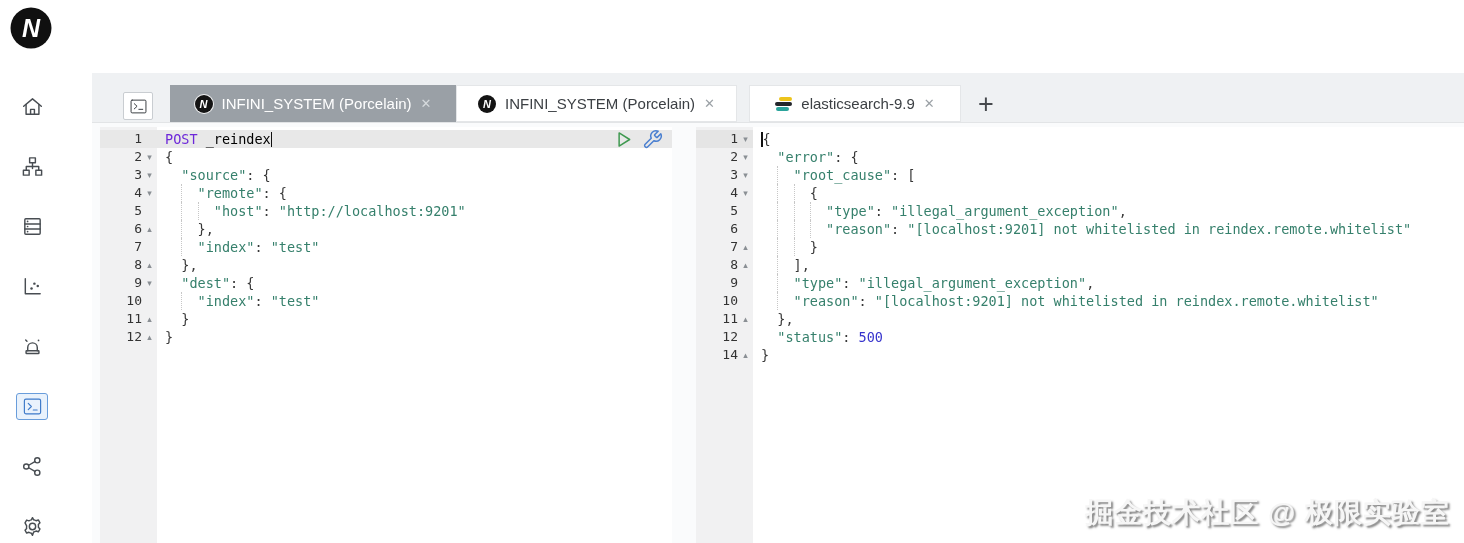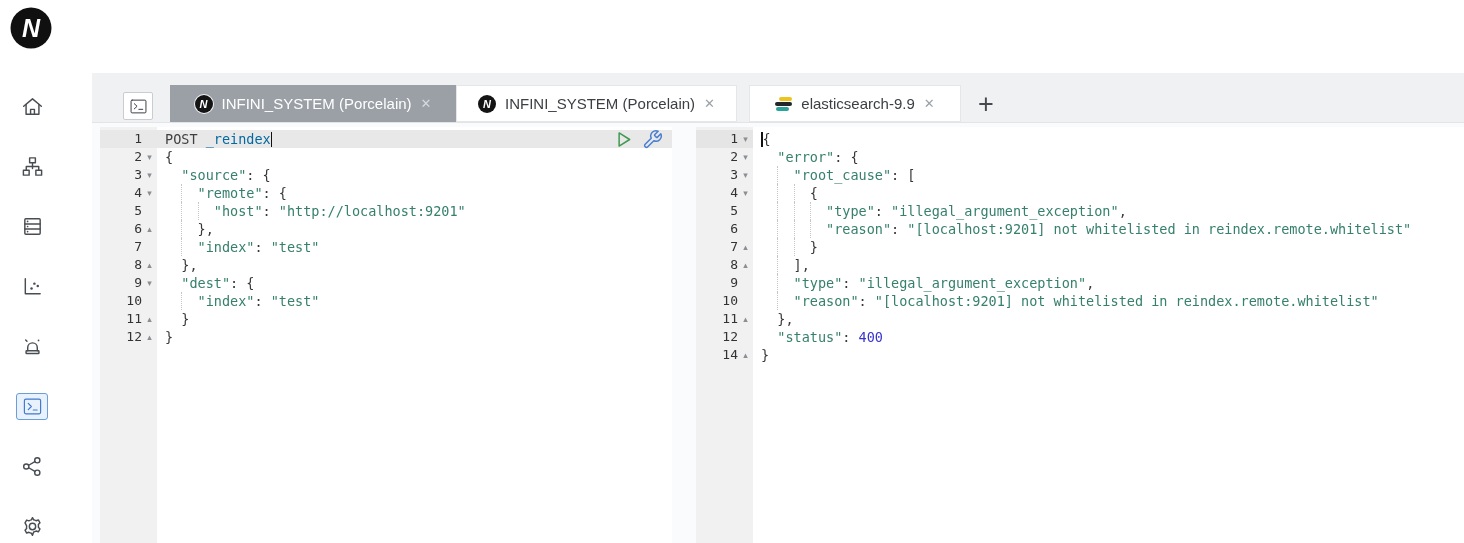--- a/index.html
+++ b/index.html
@@ -51,22 +51,22 @@
   .row{display:flex;height:18px;line-height:18px;white-space:pre;}
   .row .g{width:57px;flex:none;display:flex;}
   .ln{width:42px;text-align:right;color:#333;flex:none;font-size:13px;}
   .fold{width:15px;text-align:center;font-size:9px;color:#8a8f94;font-family:"DejaVu Sans",sans-serif;cursor:pointer;}
   .c{padding-left:8px;flex:1;}
   .row.active{background:#e8e8e8;}
   .row.g-active .g{background:#e5e5e5;}
   .ind{display:inline-block;width:2ch;height:18px;box-sizing:border-box;vertical-align:top;}
   .ind.guide{border-left:1px dotted #c7c7c7;}
   .caret{display:inline-block;width:1.5px;height:15px;background:#111;vertical-align:middle;margin-bottom:2px;}
-  .tk-method{color:#404040;}
-  .tk-plain{color:#0369a1;}
+  .tk-method{color:#6d28d9;}
+  .tk-plain{color:#000000;}
   .tk-key{color:#36806c;}
   .tk-str{color:#36806c;}
   .tk-num{color:#3734cd;}
   .tk-punc{color:#383838;}
   .run-icons{position:absolute;top:2px;right:9px;display:flex;gap:8px;z-index:3;}
   .run-icons button{background:none;border:none;padding:0;cursor:pointer;width:21px;height:21px;}
   .run-icons svg{width:21px;height:21px;fill:none;stroke-width:1.7;stroke-linecap:round;stroke-linejoin:round;}
 
   
   .watermark{position:absolute;right:14px;bottom:11px;font-size:28px;font-weight:bold;letter-spacing:1px;
@@ -222,20 +222,21 @@
             <div class="row"><div class="g"><span class="ln">2</span><span class="fold">▾</span></div><div class="c"><span class="ind"></span><span class="tk-key">"error"</span><span class="tk-punc">: {</span></div></div>
             <div class="row"><div class="g"><span class="ln">3</span><span class="fold">▾</span></div><div class="c"><span class="ind"></span><span class="ind guide"></span><span class="tk-key">"root_cause"</span><span class="tk-punc">: [</span></div></div>
             <div class="row"><div class="g"><span class="ln">4</span><span class="fold">▾</span></div><div class="c"><span class="ind"></span><span class="ind guide"></span><span class="ind guide"></span><span class="tk-punc">{</span></div></div>
             <div class="row"><div class="g"><span class="ln">5</span><span class="fold"></span></div><div class="c"><span class="ind"></span><span class="ind guide"></span><span class="ind guide"></span><span class="ind guide"></span><span class="tk-key">"type"</span><span class="tk-punc">: </span><span class="tk-str">"illegal_argument_exception"</span><span class="tk-punc">,</span></div></div>
             <div class="row"><div class="g"><span class="ln">6</span><span class="fold"></span></div><div class="c"><span class="ind"></span><span class="ind guide"></span><span class="ind guide"></span><span class="ind guide"></span><span class="tk-key">"reason"</span><span class="tk-punc">: </span><span class="tk-str">"[localhost:9201] not whitelisted in reindex.remote.whitelist"</span></div></div>
             <div class="row"><div class="g"><span class="ln">7</span><span class="fold">▴</span></div><div class="c"><span class="ind"></span><span class="ind guide"></span><span class="ind guide"></span><span class="tk-punc">}</span></div></div>
             <div class="row"><div class="g"><span class="ln">8</span><span class="fold">▴</span></div><div class="c"><span class="ind"></span><span class="ind guide"></span><span class="tk-punc">],</span></div></div>
             <div class="row"><div class="g"><span class="ln">9</span><span class="fold"></span></div><div class="c"><span class="ind"></span><span class="ind guide"></span><span class="tk-key">"type"</span><span class="tk-punc">: </span><span class="tk-str">"illegal_argument_exception"</span><span class="tk-punc">,</span></div></div>
             <div class="row"><div class="g"><span class="ln">10</span><span class="fold"></span></div><div class="c"><span class="ind"></span><span class="ind guide"></span><span class="tk-key">"reason"</span><span class="tk-punc">: </span><span class="tk-str">"[localhost:9201] not whitelisted in reindex.remote.whitelist"</span></div></div>
             <div class="row"><div class="g"><span class="ln">11</span><span class="fold">▴</span></div><div class="c"><span class="ind"></span><span class="tk-punc">},</span></div></div>
-            <div class="row"><div class="g"><span class="ln">12</span><span class="fold"></span></div><div class="c"><span class="ind"></span><span class="tk-key">"status"</span><span class="tk-punc">: </span><span class="tk-num">400</span></div></div>
+            <div class="row"><div class="g"><span class="ln">12</span><span class="fold"></span></div><div class="c"><span class="ind"></span><span class="tk-key">"status"</span><span class="tk-punc">: </span><span class="tk-num">500</span></div></div>
             <div class="row"><div class="g"><span class="ln">14</span><span class="fold">▴</span></div><div class="c"><span class="tk-punc">}</span></div></div>
           </div>
       </div>
     </div>
   </div>
 
+  <div class="watermark">掘金技术社区 @ 极限实验室</div>
 </div>
 
 </body></html>

